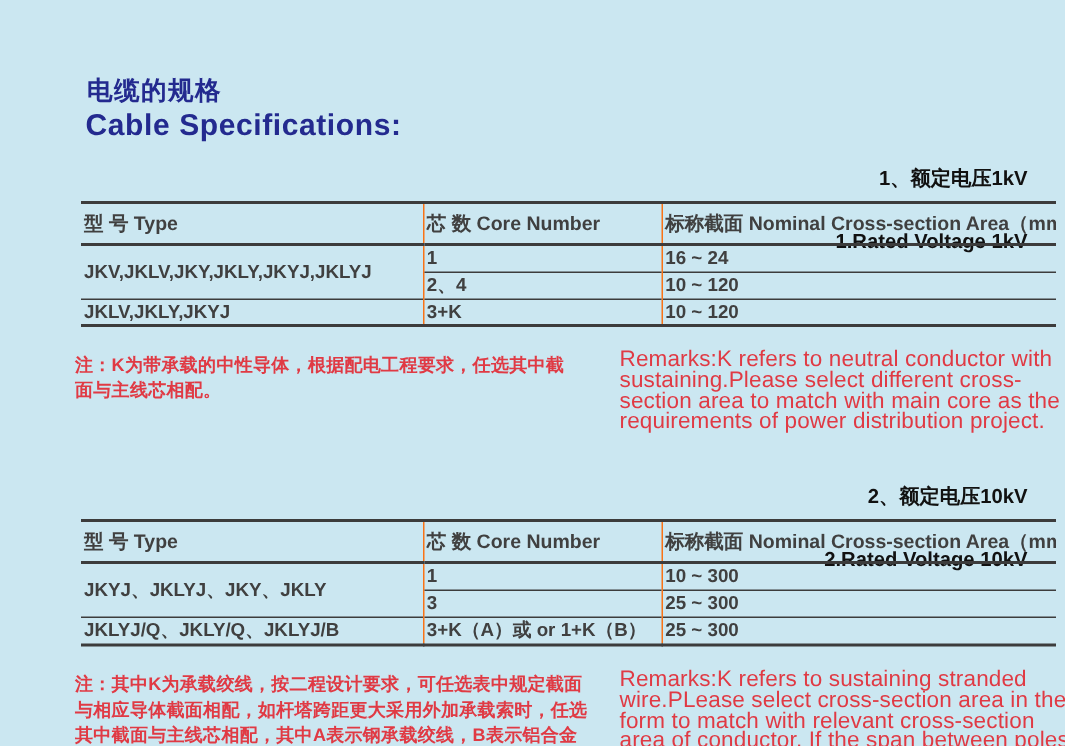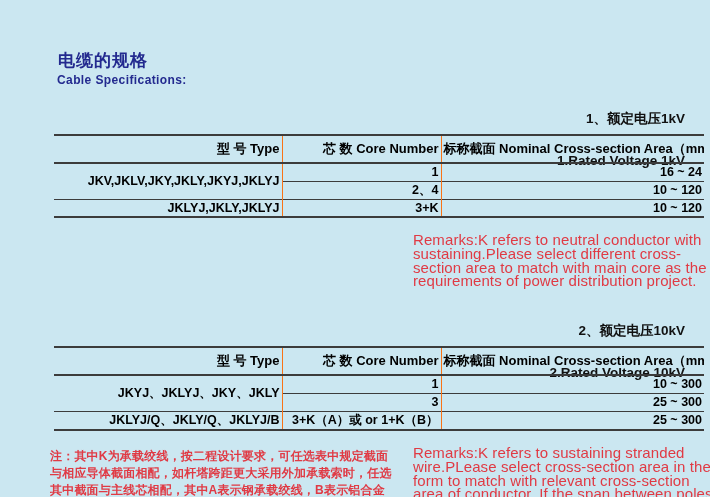--- a/index.html
+++ b/index.html
@@ -15,43 +15,43 @@
     background: #cbe7f1;
     overflow: hidden;
   }
   .title-zh {
     position: absolute; left: 22px; top: 13px;
     font-size: 17px; font-weight: 700; color: #232a8f;
     letter-spacing: 1px;
   }
   .title-en {
     position: absolute; left: 21px; top: 37px;
-    font-size: 12px; font-weight: 700; color: #232a8f;
+    font-size: 20px; font-weight: 700; color: #232a8f;
     letter-spacing: .4px;
   }
   .sec-heading {
     position: absolute; right: 25px; text-align: right;
     color: #111; font-weight: 700; font-size: 13.5px; line-height: 18px;
   }
   .sec-heading.s1 { top: 62px; }
   .sec-heading.s2 { top: 274px; }
   table.spec {
     position: absolute; left: 30px; width: 650px;
     border-collapse: collapse; table-layout: fixed;
     border-top: 2px solid #3c3c3c;
     border-bottom: 2px solid #3c3c3c;
   }
   table.spec.t1 { top: 110px; }
   table.spec.t2 { top: 322px; }
   table.spec col.c1 { width: 228px; }
   table.spec col.c2 { width: 159px; }
   table.spec col.c3 { width: 263px; }
   table.spec th, table.spec td {
-    text-align: right; vertical-align: middle;
-    color: #000000; background: transparent;
+    text-align: left; vertical-align: middle;
+    color: #404040; background: transparent;
     border-top: 1px solid #3c3c3c;
     padding: 0 2px;
     overflow: hidden; white-space: nowrap;
   }
   table.spec th {
     height: 28px; font-size: 13px; font-weight: 700;
     border-top: none;
     border-bottom: 2px solid #3c3c3c;
   }
   table.spec td { height: 18px; font-size: 12.5px; font-weight: 700; }
@@ -99,27 +99,28 @@
     <tr>
       <td rowspan="2">JKV,JKLV,JKY,JKLY,JKYJ,JKLYJ</td>
       <td class="vline">1</td>
       <td class="vline">16 ~ 24</td>
     </tr>
     <tr>
       <td class="vline">2、4</td>
       <td class="vline">10 ~ 120</td>
     </tr>
     <tr>
-      <td>JKLYJ,JKLY,JKLYJ</td>
+      <td>JKLV,JKLY,JKYJ</td>
       <td class="vline">3+K</td>
       <td class="vline">10 ~ 120</td>
     </tr>
   </tbody>
     </table>
 
+  <div class="note-zh n1">注：K为带承载的中性导体，根据配电工程要求，任选其中截面与主线芯相配。</div>
   <div class="note-en n1">Remarks:K  refers to  neutral conductor  with  sustaining.Please select different cross-section  area  to match with main core as the requirements of power distribution project.</div>
 
   <div class="sec-heading s2">
     <div>2、额定电压10kV</div>
     <div>2.Rated Voltage 10kV</div>
   </div>
 
   <table class="spec t2">
     <colgroup>
         <col class="c1">

